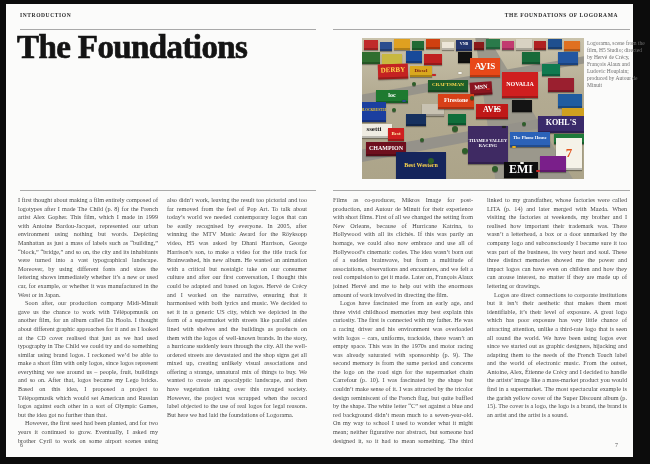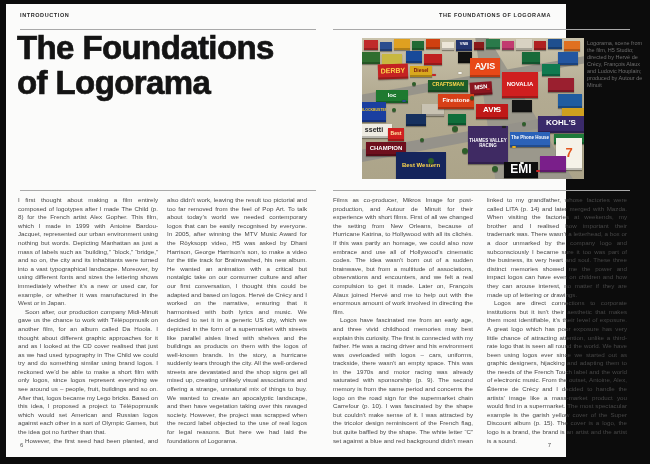--- a/index.html
+++ b/index.html
@@ -1,18 +1,18 @@
 <!DOCTYPE html>
 <html><head>
 <meta charset="utf-8">
 <style>
   html,body{margin:0;padding:0;}
   body{width:650px;height:464px;background:#0c0c0c;position:relative;overflow:hidden;
        font-family:"Liberation Sans", sans-serif;}
-  .spread{position:absolute;left:6px;top:4px;width:560px;height:453px;background:#fbfbfa;}
+  .spread{position:absolute;left:6px;top:4px;width:627px;height:453px;background:#fbfbfa;font-family:Liberation Serif, serif;}
 
   
   .running-head{position:absolute;top:8px;font-size:5.5px;font-weight:bold;letter-spacing:.6px;
                 color:#2a2a2a;text-transform:uppercase;}
   .head-left{left:14px;}
   .head-right{right:15px;}
   .rule{position:absolute;border-top:1px solid #a9a9a9;height:0;}
   .rule-head-left{left:14px;top:25px;width:296px;}
   .rule-head-right{left:327px;top:25px;width:297px;}
   .rule-col-left{left:14px;top:186px;width:296px;}
@@ -54,21 +54,20 @@
 
 <div class="spread">
 
   <div class="running-head head-left">INTRODUCTION</div>
   <div class="running-head head-right">THE FOUNDATIONS OF LOGORAMA</div>
   <div class="rule rule-head-left"></div>
   <div class="rule rule-head-right"></div>
 
   <div class="title">
     <div>The Foundations</div>
-    <div>of Logorama</div>
   </div>
 
   <div class="photo">
     <div class="road road-main"></div>
     <div class="road road-cross1"></div>
     <div class="road road-cross2"></div>
 
   <div class="bld" style="left: 2px; top: 2px; width: 14px; height: 8px; background: rgb(192, 42, 42); color: rgb(255, 255, 255); font-size: 4px;"></div>
       <div class="bld" style="left: 18px; top: 4px; width: 12px; height: 7px; background: rgb(42, 77, 143); color: rgb(255, 255, 255); font-size: 4px;"></div>
       <div class="bld" style="left: 32px; top: 1px; width: 16px; height: 9px; background: rgb(223, 160, 32); color: rgb(255, 255, 255); font-size: 4px;"></div>

